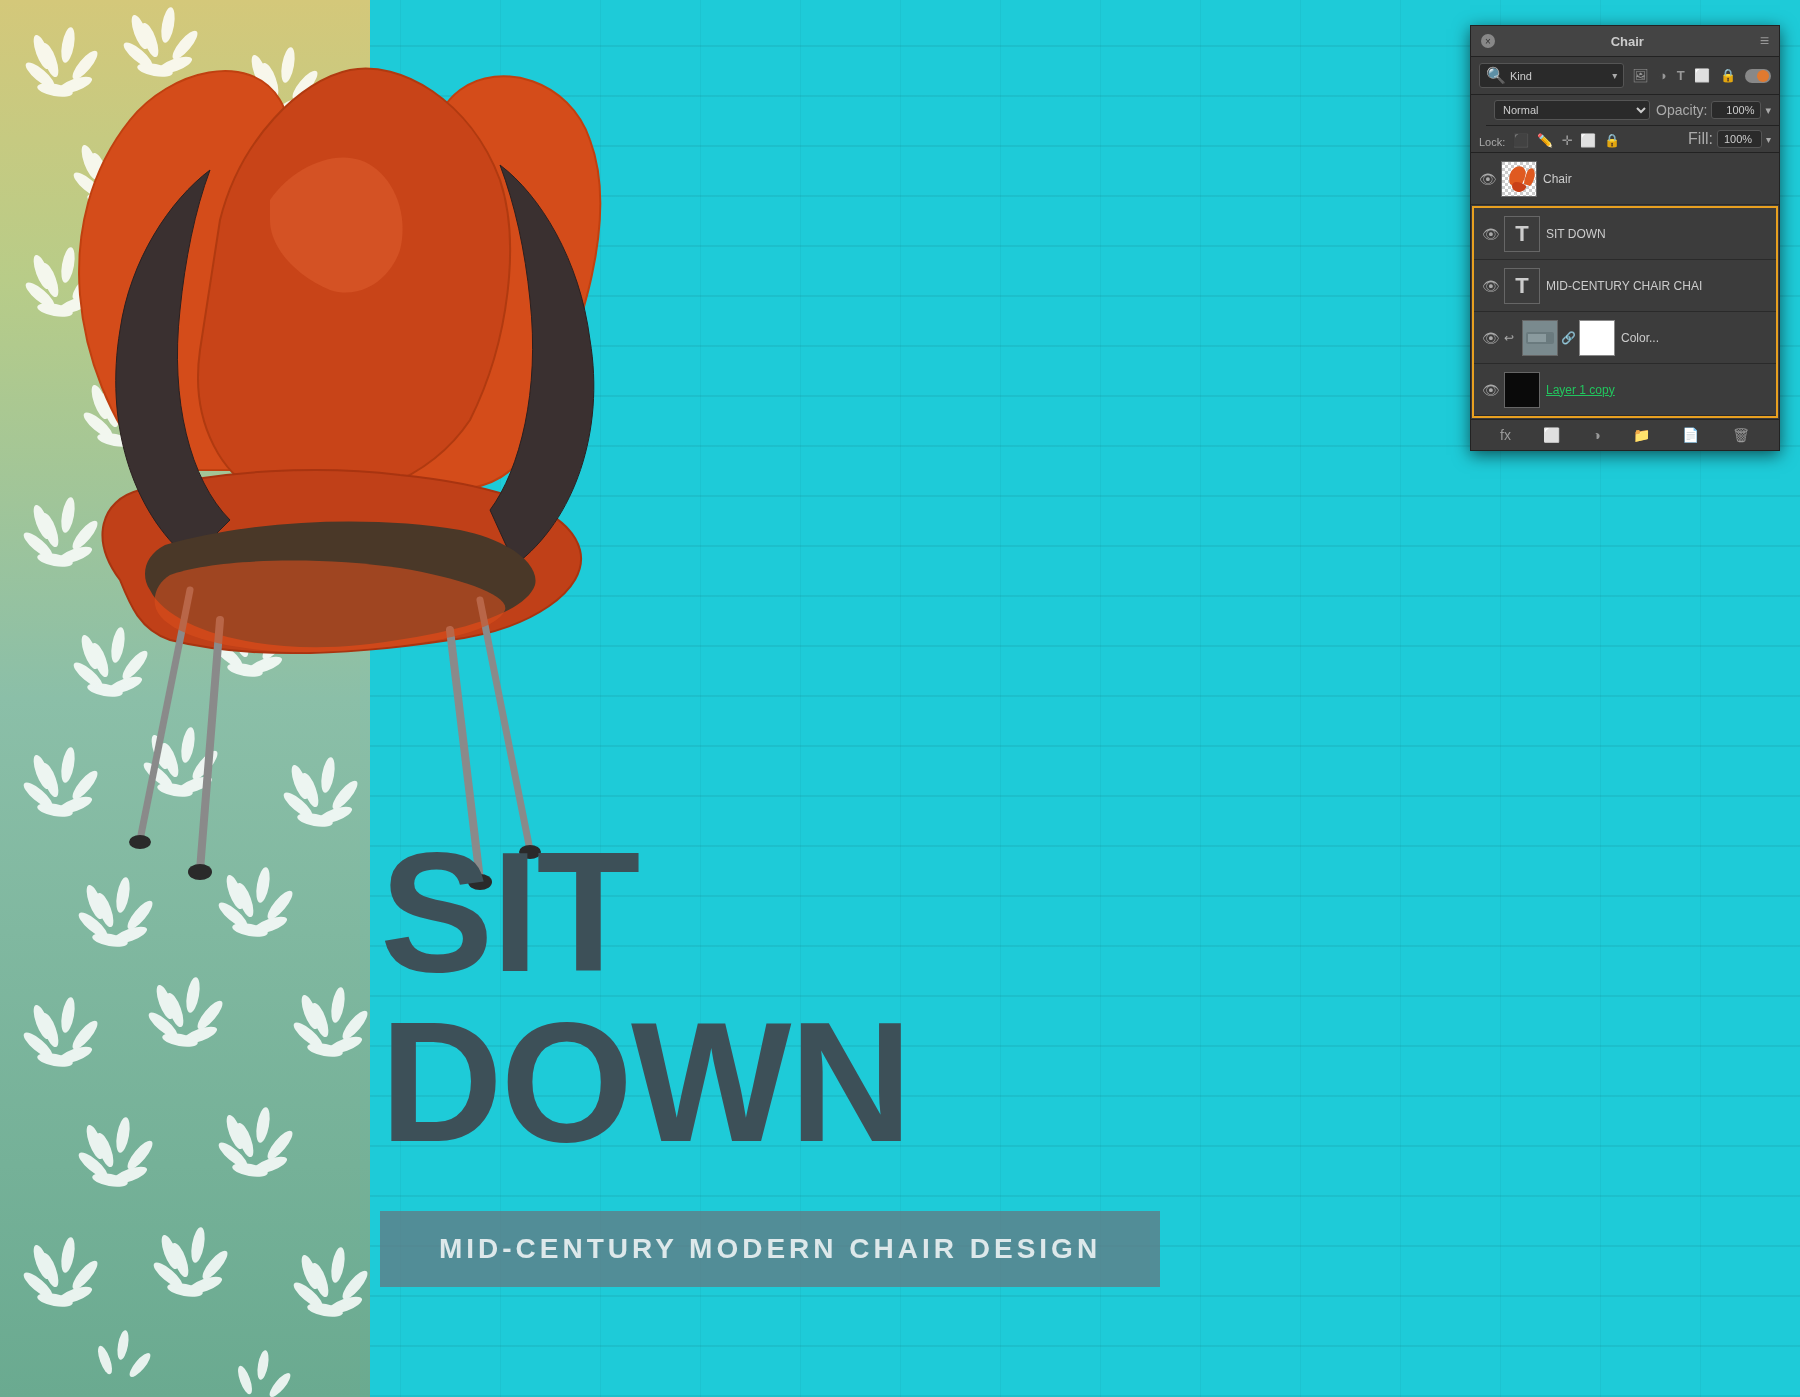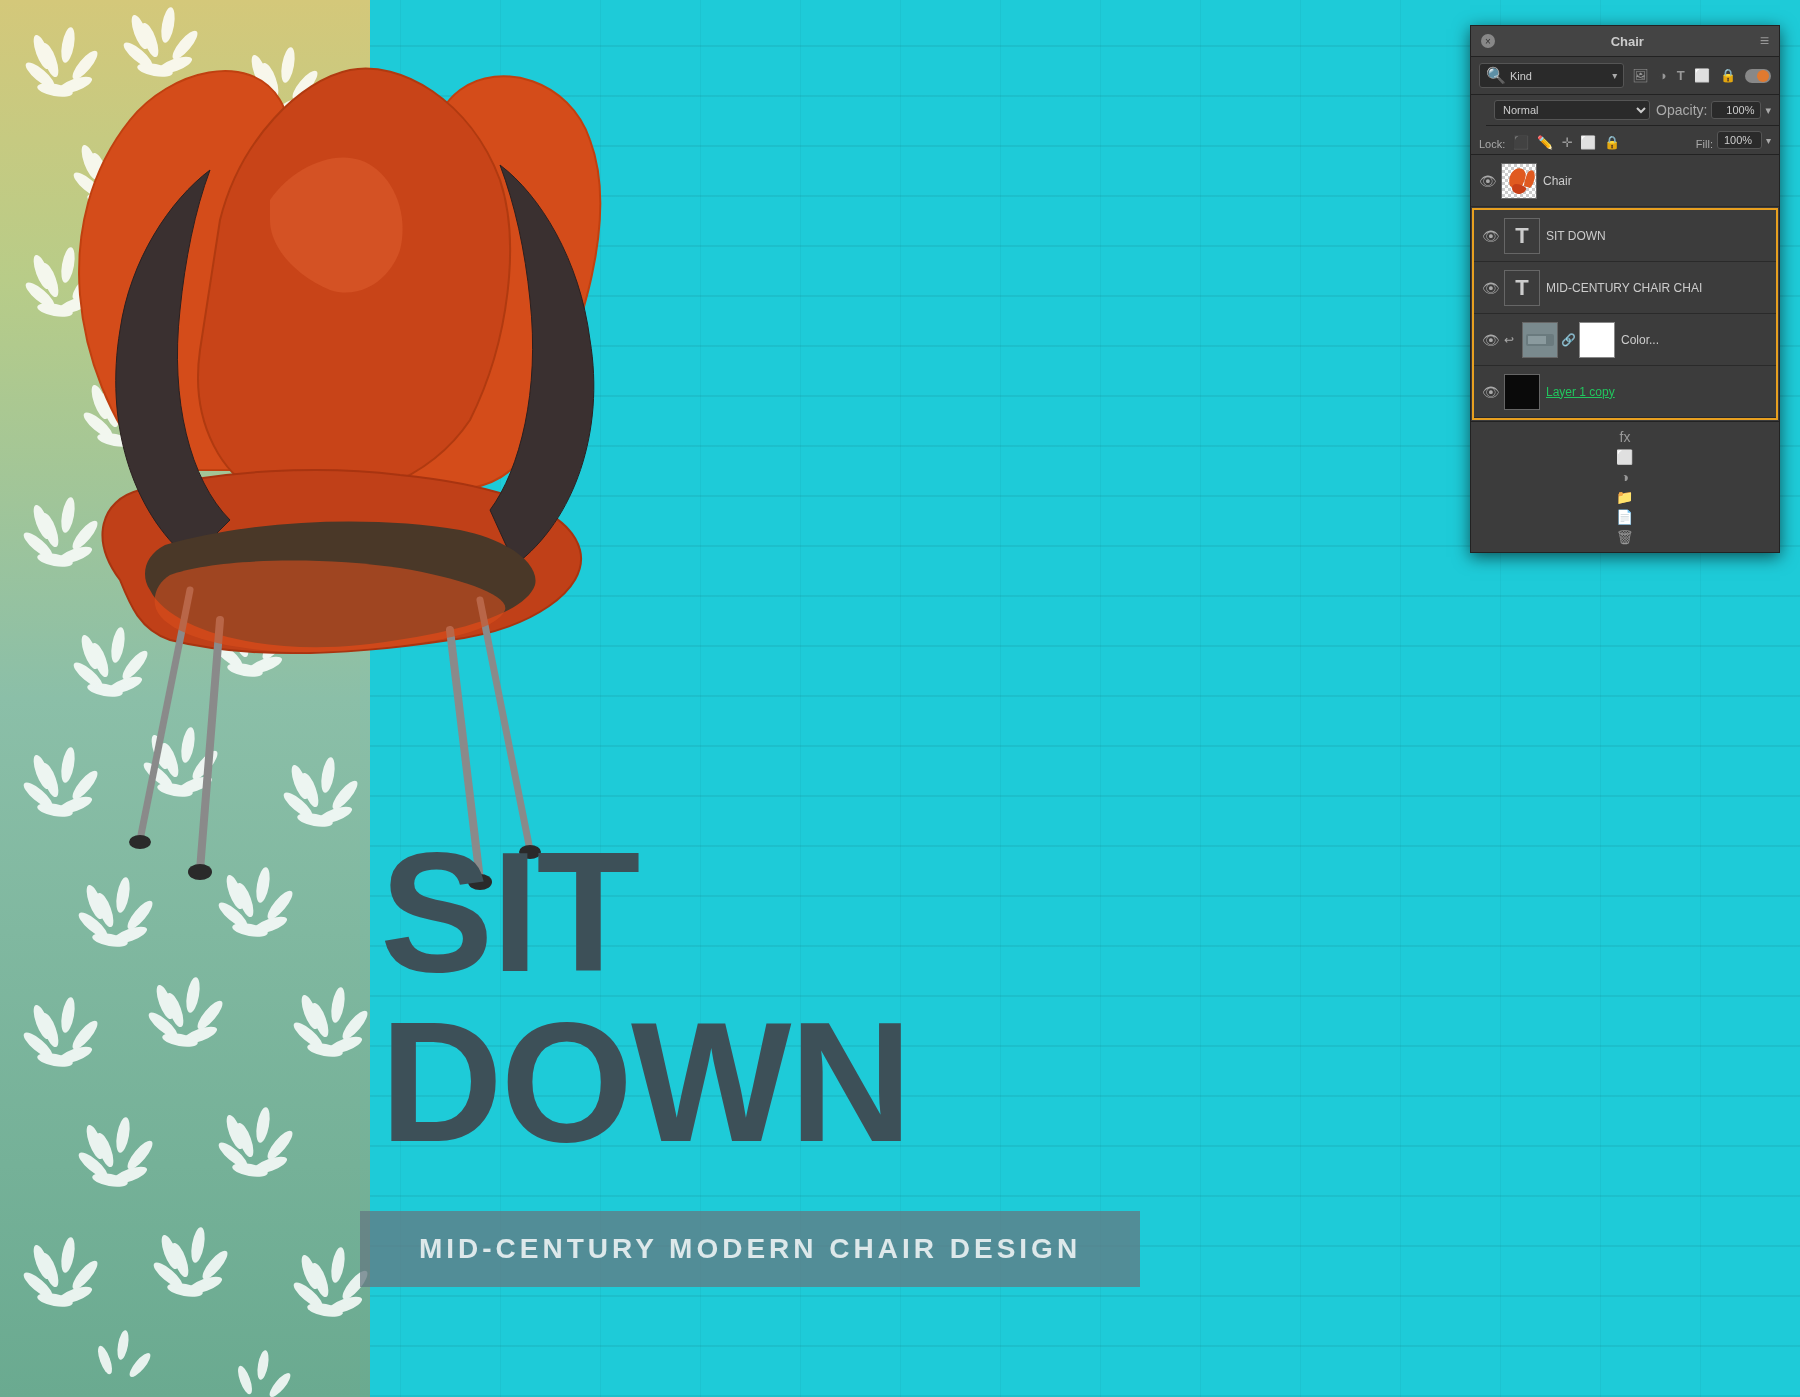--- a/index.html
+++ b/index.html
@@ -77,21 +77,21 @@
       letter-spacing: -2px;
       line-height: 1;
       text-transform: uppercase;
       font-family: 'Arial Black', Arial, sans-serif;
     }
 
     
     .subtitle-bar {
       position: absolute;
       bottom: 110px;
-      left: 360px;
+      left: 380px;
       right: 0;
       width: 780px;
       background: rgba(100, 120, 130, 0.75);
       padding: 22px 30px;
     }
 
     .subtitle-text {
       font-size: 28px;
       font-weight: 600;
       color: #dde8ea;
@@ -260,22 +260,21 @@
 
     .fill-area {
       display: flex;
       align-items: center;
       gap: 4px;
       margin-left: auto;
     }
 
     .fill-label {
       color: #aaa;
-      font-size: 11px;
-      margin-top: 8px;
+      font-size: 16px;
     }
 
     .fill-value {
       background: #2a2a2a;
       color: #ccc;
       border: 1px solid #555;
       border-radius: 3px;
       font-size: 11px;
       padding: 2px 6px;
       width: 45px;
@@ -363,21 +362,20 @@
     }
 
     
     .panel-bottom {
       display: flex;
       align-items: center;
       justify-content: space-between;
       padding: 5px 24px;
       border-top: 1px solid #222;
       background: #3c3c3c;
-      flex-direction: column;
     }
 
     .bottom-btn {
       color: #999;
       font-size: 14px;
       cursor: pointer;
       padding: 2px 5px;
     }
 
     

